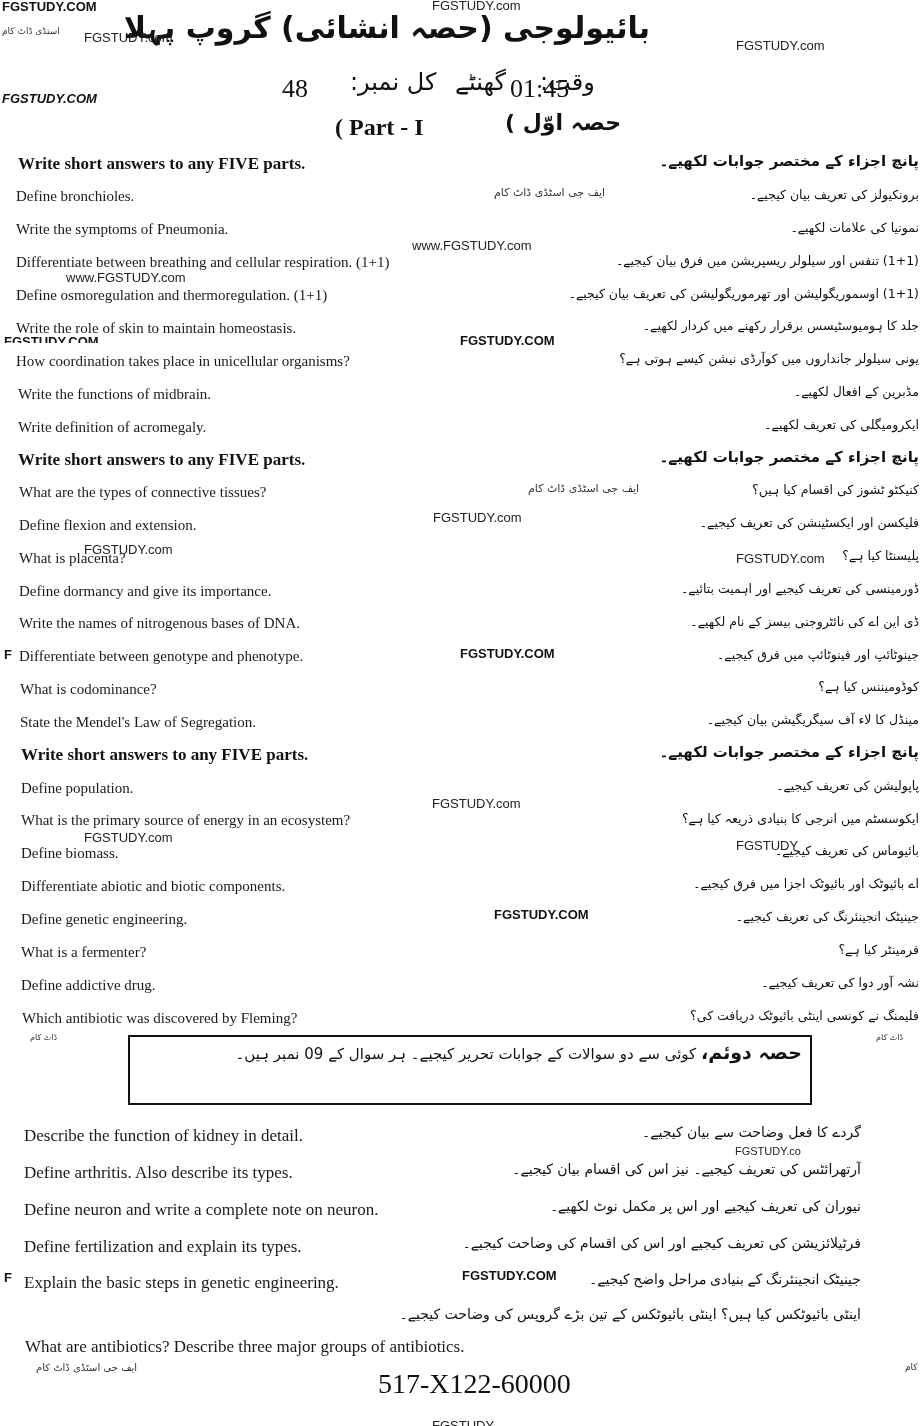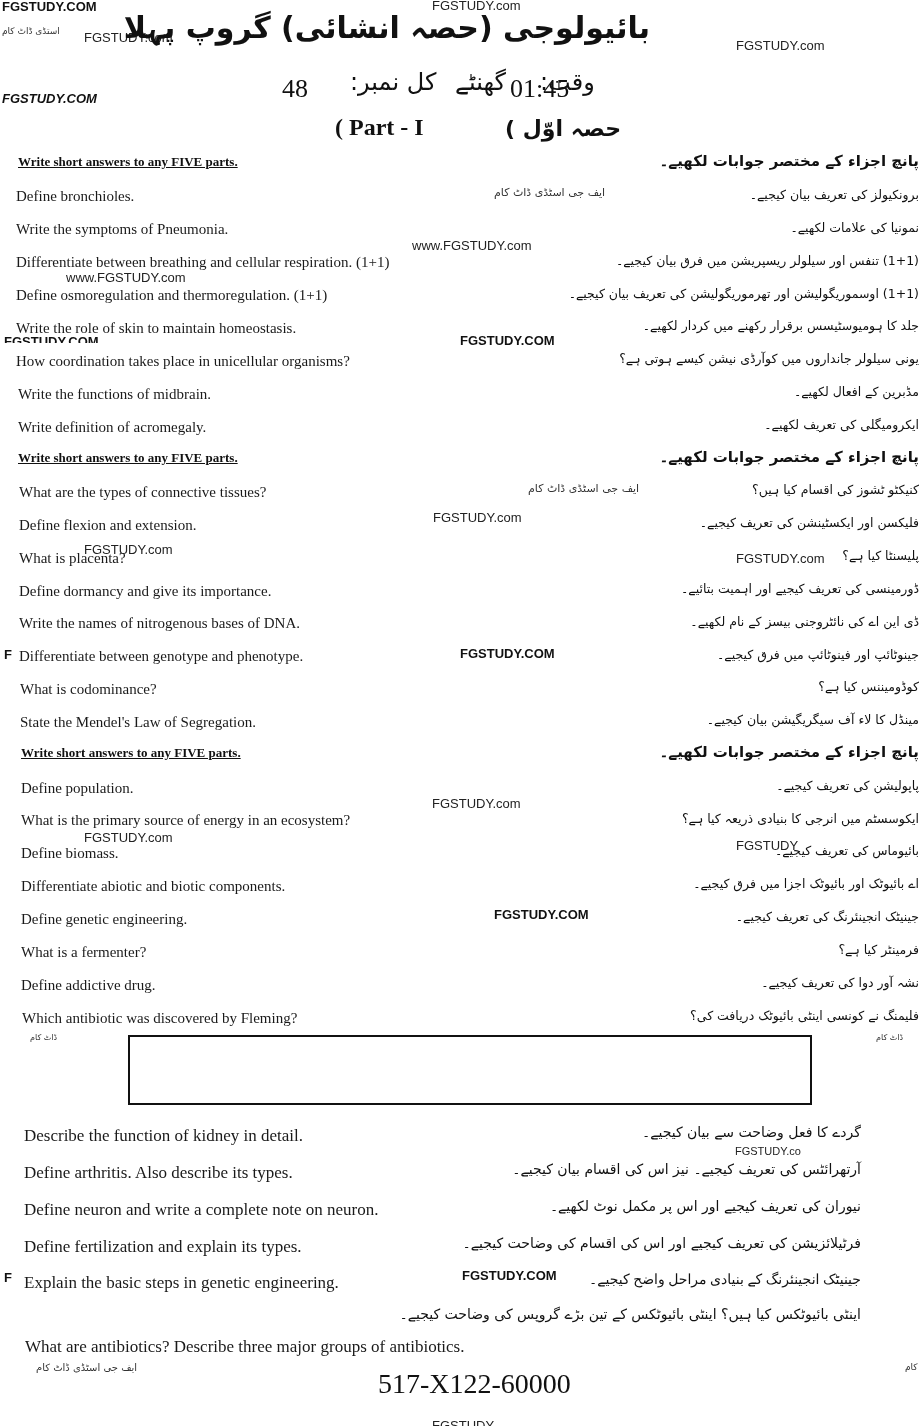--- a/index.html
+++ b/index.html
@@ -7,21 +7,21 @@
          font-family:"Liberation Serif", "DejaVu Serif", serif; }
   .abs { position:absolute; white-space:nowrap; }
   .wm { font-family:"Liberation Sans", "DejaVu Sans", sans-serif; color:#222; font-size:13px; }
   .wm-bold { font-family:"Liberation Sans", "DejaVu Sans", sans-serif; font-weight:bold; font-size:13px; color:#111; }
   .wm-ital { font-style:italic; }
   .urdu { font-family:"DejaVu Sans", sans-serif; direction:rtl; unicode-bidi:plaintext; }
   .title-urdu { font-size:30px; font-weight:bold; }
   .hdr-urdu { font-size:24px; }
   .num { font-family:"Liberation Serif", serif; font-size:26px; }
   .part1 { font-family:"Liberation Serif", serif; font-weight:bold; font-size:24px; }
-  .sec-head { font-weight:bold; font-size:13px; left:18px;text-decoration:underline; }
+  .sec-head { font-weight:bold; font-size:17px; left:18px; }
   .sec-head-ur { font-size:15px; font-weight:bold; right:2px; text-align:right; }
   .q { font-size:15px; color:#1a1a1a; }
   .q-ur { font-size:12.5px; text-align:right; right:2px; }
   .lq { font-size:17px; color:#1a1a1a; }
   .lq-ur { font-size:14px; text-align:right; right:60px; }
   .tiny-ur { font-size:9px; color:#333; }
   .part2-box { position:absolute; left:128px; top:1035px; width:680px; height:66px; border:2px solid #111; }
   .code { font-size:28px; }
 </style>
 </head>
@@ -37,21 +37,21 @@
 <div class="abs urdu title-urdu" style="left:280px;top:10px;width:370px;text-align:center;">بائیولوجی (حصہ انشائی)   گروپ پہلا</div>
 
 <div class="abs urdu hdr-urdu" style="left:540px;top:68px;">وقت:</div>
 <div class="abs num" style="left:510px;top:74px;">01:45</div>
 <div class="abs urdu hdr-urdu" style="left:455px;top:68px;">گھنٹے</div>
 
 <div class="abs urdu hdr-urdu" style="left:350px;top:68px;">کل نمبر:</div>
 <div class="abs num" style="left:282px;top:74px;">48</div>
 
 <div class="abs part1" style="left:335px;top:114px;">( Part - I</div>
-<div class="abs urdu" style="left:505px;top:116px;font-size:22px;font-weight:bold;">حصہ اوّل )</div>
+<div class="abs urdu" style="left:505px;top:110px;font-size:22px;font-weight:bold;">حصہ اوّل )</div>
 
 <div class="abs sec-head" style="top:154px;">Write short answers to any FIVE parts.</div>
 <div class="abs urdu sec-head-ur" style="top:152px;">پانچ اجزاء کے مختصر جوابات لکھیے۔</div>
 
 <div class="abs q" style="left:16px;top:188px;">Define bronchioles.</div>
 <div class="abs urdu q-ur" style="top:187px;">برونکیولز کی تعریف بیان کیجیے۔</div>
 <div class="abs q" style="left:16px;top:221px;">Write the symptoms of Pneumonia.</div>
 <div class="abs urdu q-ur" style="top:220px;">نمونیا کی علامات لکھیے۔</div>
 <div class="abs q" style="left:16px;top:254px;">Differentiate between breathing and cellular respiration.  (1+1)</div>
 <div class="abs urdu q-ur" style="top:253px;">(1+1)  تنفس اور سیلولر ریسپریشن میں فرق بیان کیجیے۔</div>
@@ -120,20 +120,24 @@
 <div class="abs urdu q-ur" style="top:1008px;">فلیمنگ نے کونسی اینٹی بائیوٹک دریافت کی؟</div>
 
 <div class="abs wm" style="left:432px;top:796px;">FGSTUDY.com</div>
 <div class="abs wm" style="left:84px;top:830px;">FGSTUDY.com</div>
 <div class="abs wm" style="left:736px;top:838px;">FGSTUDY</div>
 <div class="abs wm-bold" style="left:494px;top:907px;">FGSTUDY.COM</div>
 <div class="abs urdu tiny-ur" style="left:30px;top:1033px;font-size:8px;">ڈاٹ کام</div>
 <div class="abs urdu tiny-ur" style="left:876px;top:1033px;font-size:8px;">ڈاٹ کام</div>
 
 <div class="part2-box">
+  <div class="abs urdu" style="right:8px;top:4px;font-size:15px;">
+    <span style="font-weight:bold;font-size:19px;">حصہ دوئم،</span>
+    <span>کوئی سے دو سوالات کے جوابات تحریر کیجیے۔ ہر سوال کے 09 نمبر ہیں۔</span>
+  </div>
 </div>
 
 <div class="abs lq" style="left:24px;top:1126px;">Describe the function of kidney in detail.</div>
 <div class="abs urdu lq-ur" style="top:1124px;">گردے کا فعل وضاحت سے بیان کیجیے۔</div>
 <div class="abs lq" style="left:24px;top:1163px;">Define arthritis.  Also describe its types.</div>
 <div class="abs urdu lq-ur" style="top:1161px;">آرتھرائٹس کی تعریف کیجیے۔  نیز اس کی اقسام بیان کیجیے۔</div>
 <div class="abs lq" style="left:24px;top:1200px;">Define neuron and write a complete note on neuron.</div>
 <div class="abs urdu lq-ur" style="top:1198px;">نیوران کی تعریف کیجیے اور اس پر مکمل نوٹ لکھیے۔</div>
 <div class="abs lq" style="left:24px;top:1237px;">Define fertilization and explain its types.</div>
 <div class="abs urdu lq-ur" style="top:1235px;">فرٹیلائزیشن کی تعریف کیجیے اور اس کی اقسام کی وضاحت کیجیے۔</div>

